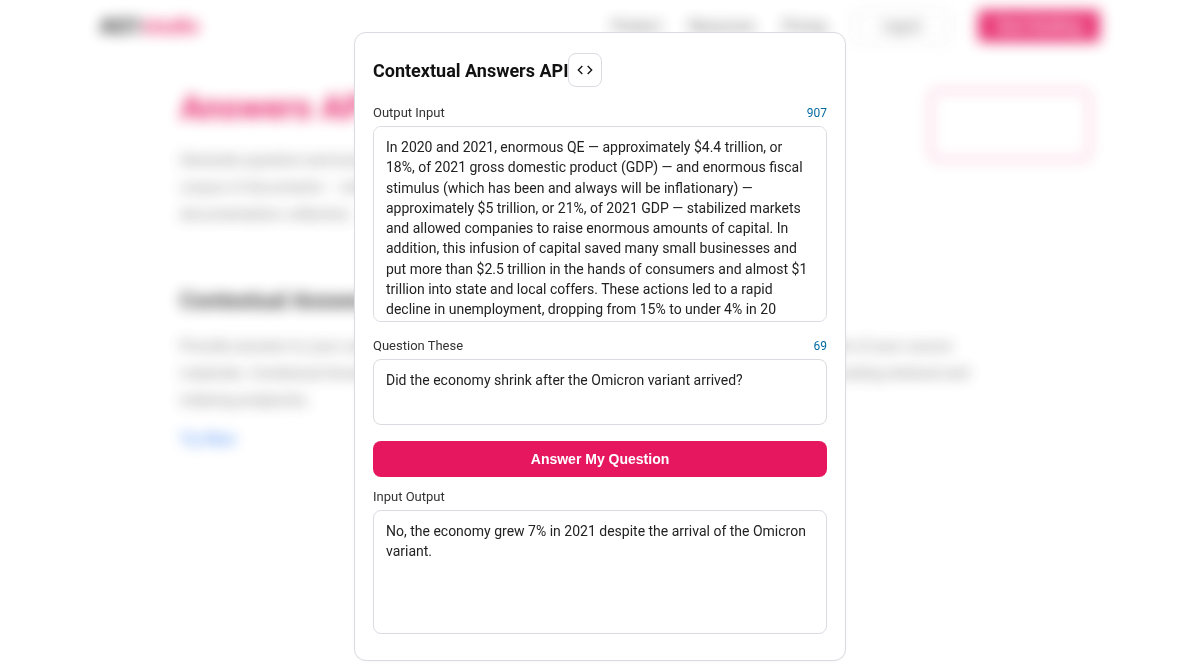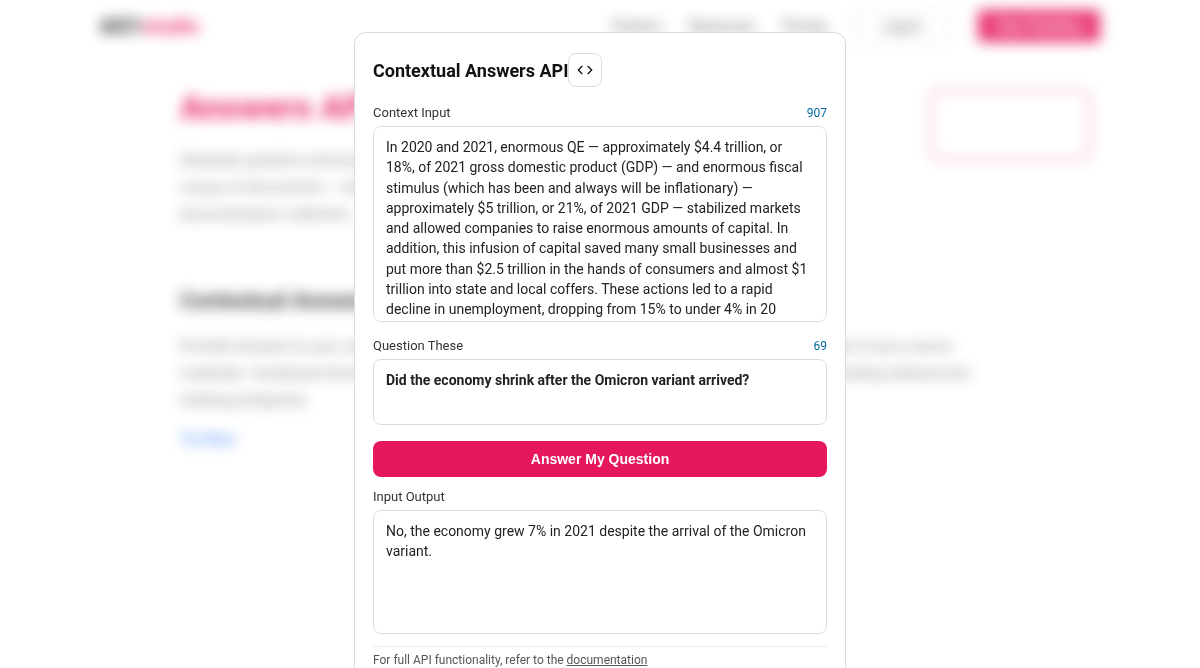--- a/index.html
+++ b/index.html
@@ -78,21 +78,21 @@
     font-size: 14px;
     color: #222;
     font-family: inherit;
     line-height: 1.45;
     resize: none;
     background: #fff;
   }
   .textarea { height: 196px; overflow-y: auto; }
   .textarea::-webkit-scrollbar { width: 8px; }
   .textarea::-webkit-scrollbar-thumb { background: #ccc; border-radius: 4px; }
-  .textbox { height: 66px; font-weight: bold; }
+  .textbox { height: 66px; }
   .output { height: 124px; }
   .output-text { font-size: 14px; color: #222; line-height: 1.45; }
 
   .section { margin-bottom: 12px; }
 
   .answer-btn {
     width: 100%;
     background: #e6175f;
     color: #fff;
     border: none;
@@ -145,21 +145,21 @@
     <button class="code-btn">
       <svg viewBox="0 0 24 24">
           <polyline points="16 18 22 12 16 6"></polyline>
           <polyline points="8 6 2 12 8 18"></polyline>
         </svg>
     </button>
   </div>
 
   <div class="section">
     <div class="label-row">
-      <span class="field-label">Context Input</span>
+      <span class="field-label">Output Input</span>
       <span class="char-count">907</span>
     </div>
     <textarea class="textarea" style="">In 2020 and 2021, enormous QE — approximately $4.4 trillion, or 18%, of 2021 gross domestic product (GDP) — and enormous fiscal stimulus (which has been and always will be inflationary) — approximately $5 trillion, or 21%, of 2021 GDP — stabilized markets and allowed companies to raise enormous amounts of capital. In addition, this infusion of capital saved many small businesses and put more than $2.5 trillion in the hands of consumers and almost $1 trillion into state and local coffers. These actions led to a rapid decline in unemployment, dropping from 15% to under 4% in 20 months — the magnitude and speed of which were both unprecedented. Additionally, the economy grew 7% in 2021 despite the arrival of the Delta and Omicron variants and the global supply chain shortages, which were largely fueled by the dramatic upswing in consumer spending and the shift in that spend from services to goods.</textarea>
   </div>
 
   <div class="section">
     <div class="label-row">
       <span class="field-label">Question These</span>
       <span class="char-count">69</span>
     </div>
@@ -170,16 +170,13 @@
 
   <div class="section">
     <div class="label-row">
       <span class="field-label">Input Output</span>
     </div>
     <div class="output">
       <div class="output-text">No, the economy grew 7% in 2021 despite the arrival of the Omicron variant.</div>
     </div>
   </div>
 
-  <div class="footer-note">
-    <span>For full API functionality, refer to the </span><span class="doc-link">documentation</span>
-  </div>
 </div>
 
 </body></html>

